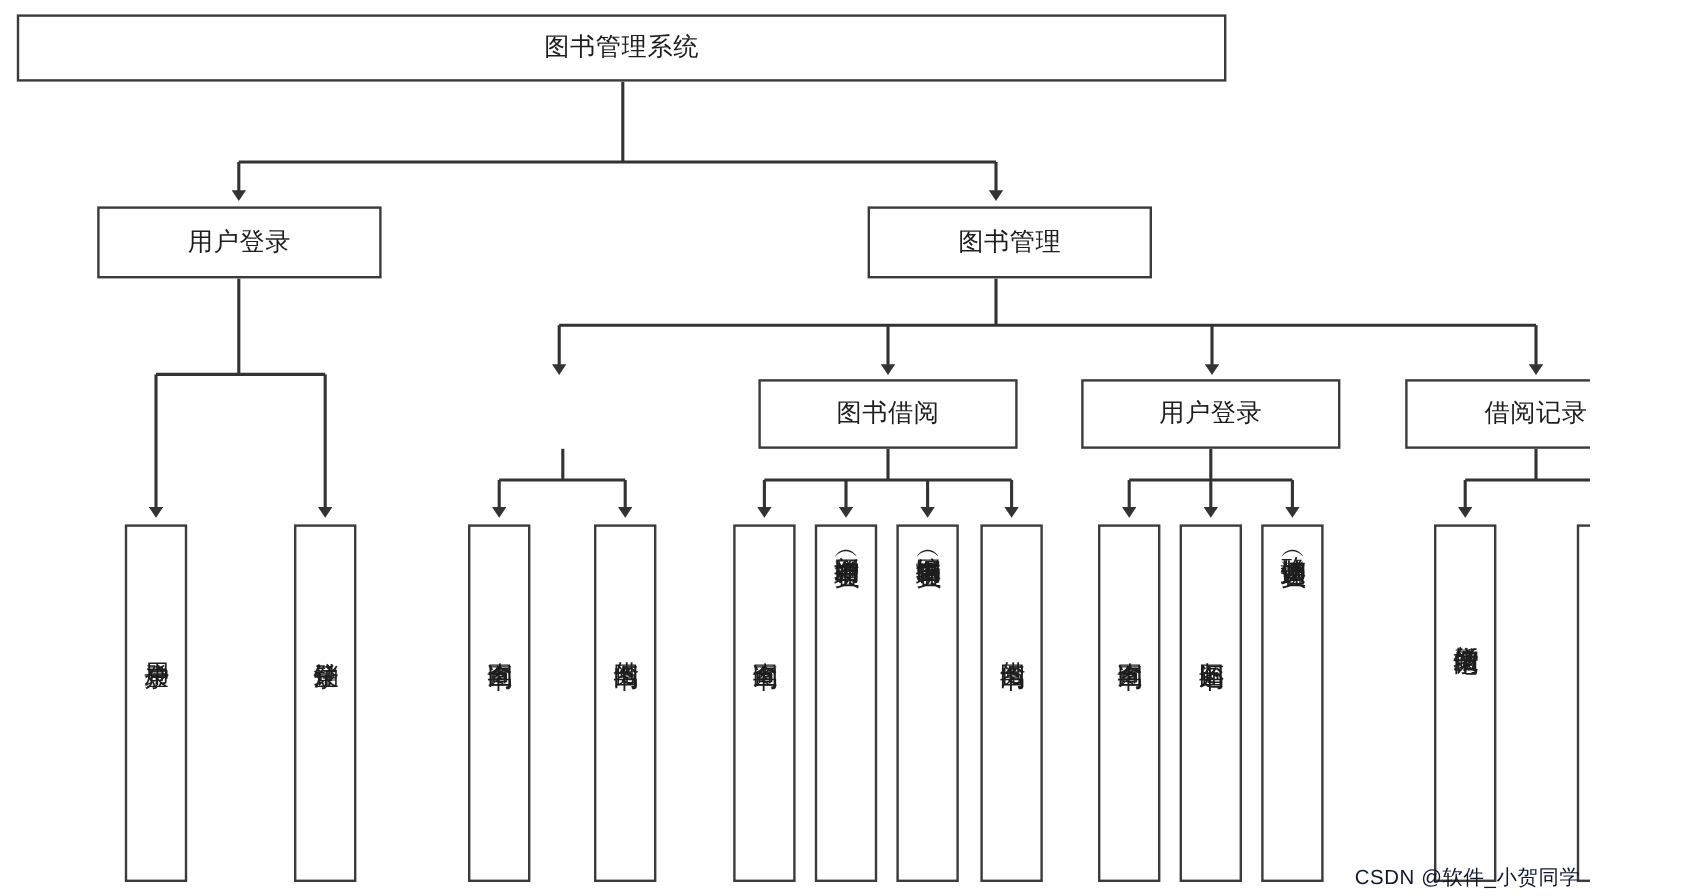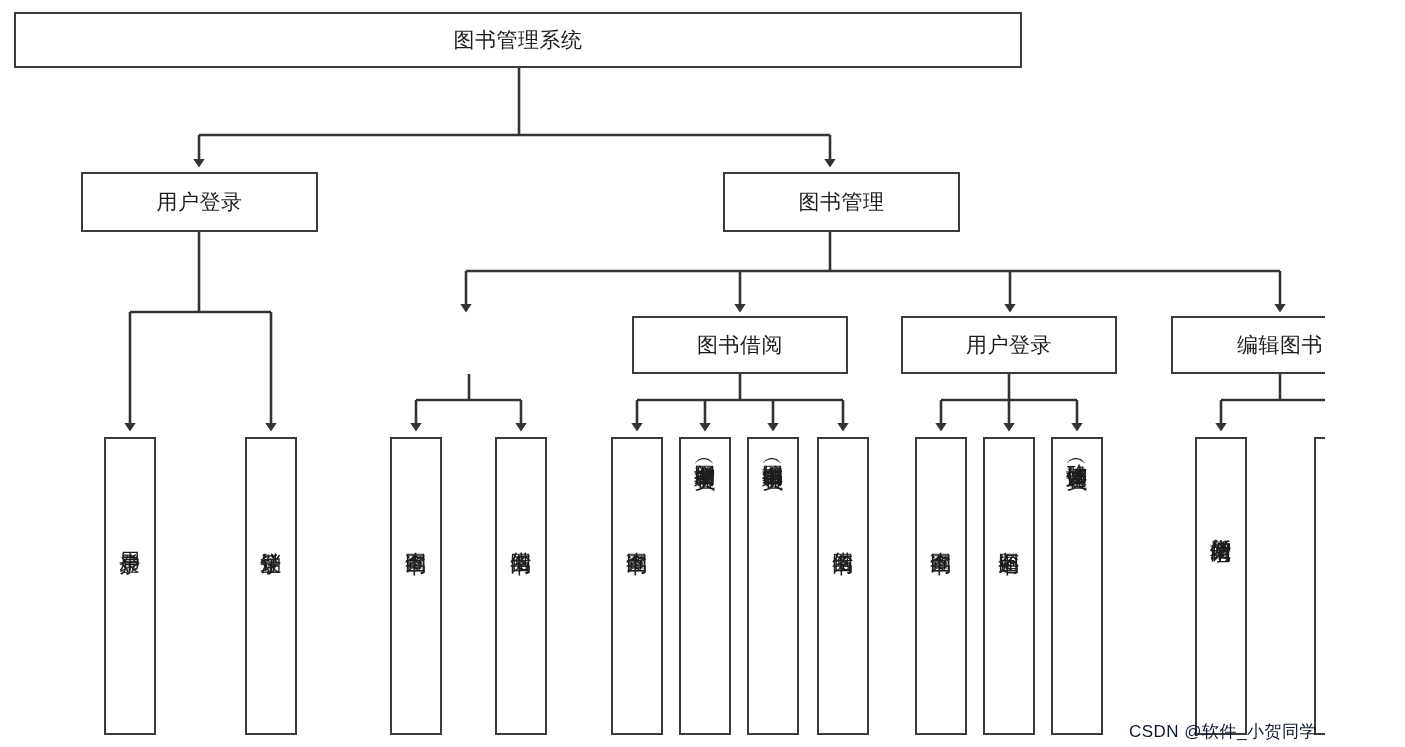--- a/index.html
+++ b/index.html
@@ -146,21 +146,21 @@
     <span class="label">图书管理</span>
   </div>
 
   <div class="node horiz" style="left:632px; top:316px; width:216px; height:58px;">
     <span class="label">图书借阅</span>
   </div>
   <div class="node horiz" style="left:901px; top:316px; width:216px; height:58px;">
     <span class="label">用户登录</span>
   </div>
   <div class="node horiz" style="left:1171px; top:316px; width:218px; height:58px;">
-    <span class="label">编辑图书</span>
+    <span class="label">借阅记录</span>
   </div>
 
   <div class="node vert mid2" style="left:104px; top:437px; width:52px; height:298px;">
     <span class="label">用户登录</span>
   </div>
   <div class="node vert mid2" style="left:245px; top:437px; width:52px; height:298px;">
     <span class="label">注销登录</span>
   </div>
 
   <div class="node vert mid2" style="left:390px; top:437px; width:52px; height:298px;">

